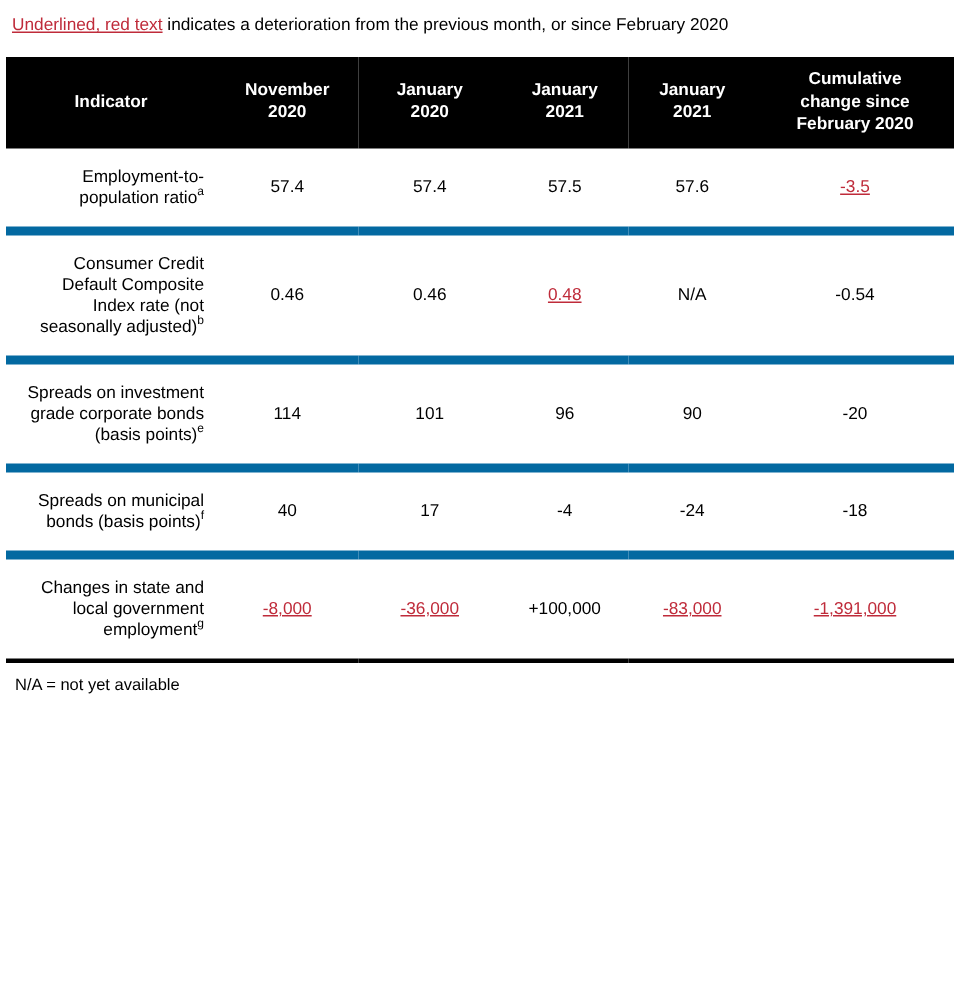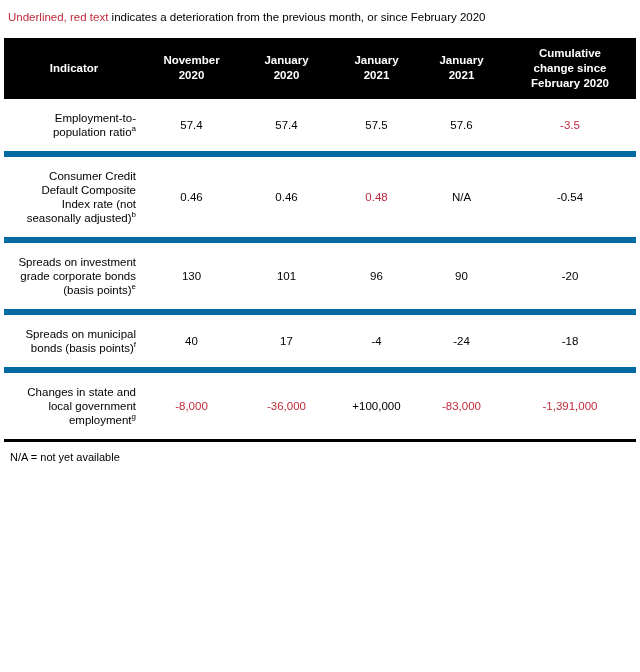--- a/index.html
+++ b/index.html
@@ -14,20 +14,21 @@
     color: #000;
     overflow: hidden;
   }
   .note {
     margin: 10px 6px 13px 8px;
     font-size: 11.5px;
     line-height: 1.3;
   }
   .note .red-underline {
     color: #bf2b3a;
+    text-decoration: underline;
   }
   table.indicators {
     border-collapse: collapse;
     table-layout: fixed;
     width: 632px;
     margin: 0 4px;
   }
   col.c-label { width: 140px; }
   col.c-nov   { width: 95px; }
   col.c-dec   { width: 95px; }
@@ -60,20 +61,21 @@
     text-align: right;
     padding-left: 10px;
     padding-right: 8px;
   }
   tbody td sup {
     font-size: 8px;
     line-height: 0;
   }
   tbody td.det {
     color: #bf2b3a;
+    text-decoration: underline;
   }
   .footnote {
     margin: 9px 6px 0 10px;
     font-size: 11px;
   }
 </style>
 </head>
 <body>
 
 <p class="note"><span class="red-underline">Underlined, red text</span><span> indicates a deterioration from the previous month, or since February 2020</span></p>
@@ -119,21 +121,21 @@
     <td class="val">0.46</td>
     <td class="val det">0.48</td>
     <td class="val">N/A</td>
     <td class="val">-0.54</td>
   </tr>
 
 
 
   <tr>
     <td class="label"><span class="lbl-text">Spreads on investment grade corporate bonds (basis points)</span><sup>e</sup></td>
-    <td class="val">130</td>
+    <td class="val">114</td>
     <td class="val">101</td>
     <td class="val">96</td>
     <td class="val">90</td>
     <td class="val">-20</td>
   </tr>
 
   <tr>
     <td class="label"><span class="lbl-text">Spreads on municipal bonds (basis points)</span><sup>f</sup></td>
     <td class="val">40</td>
     <td class="val">17</td>

